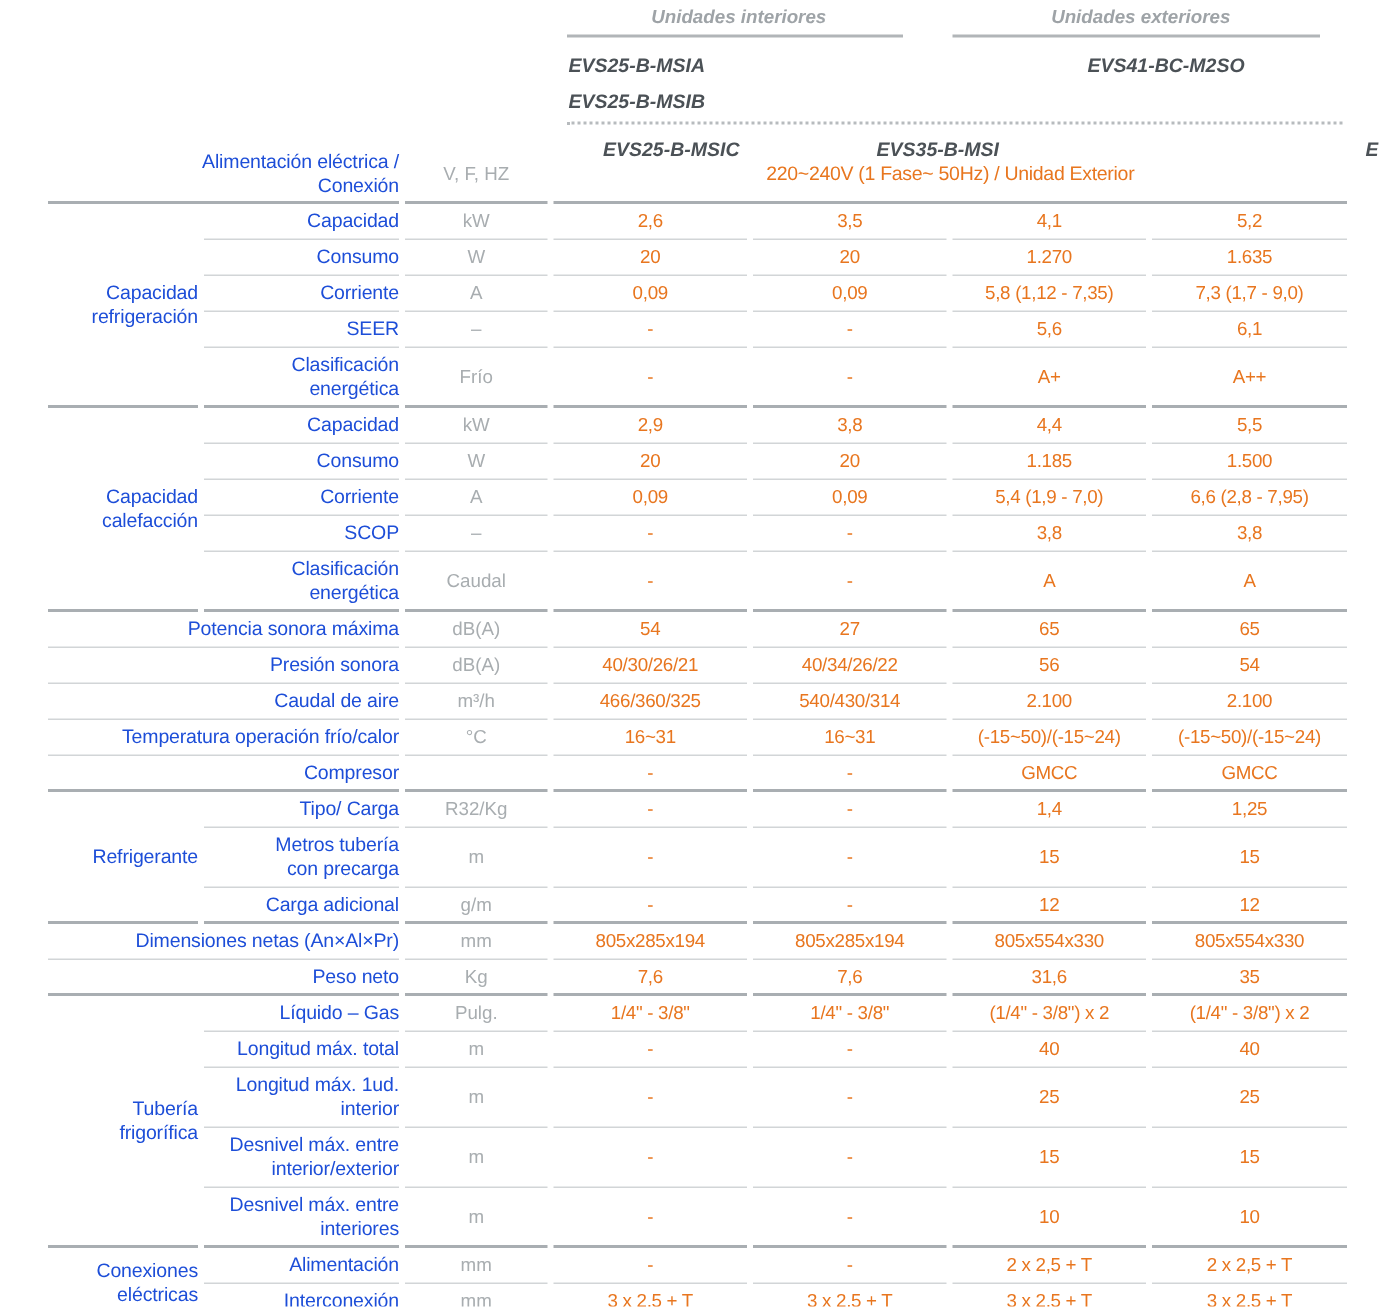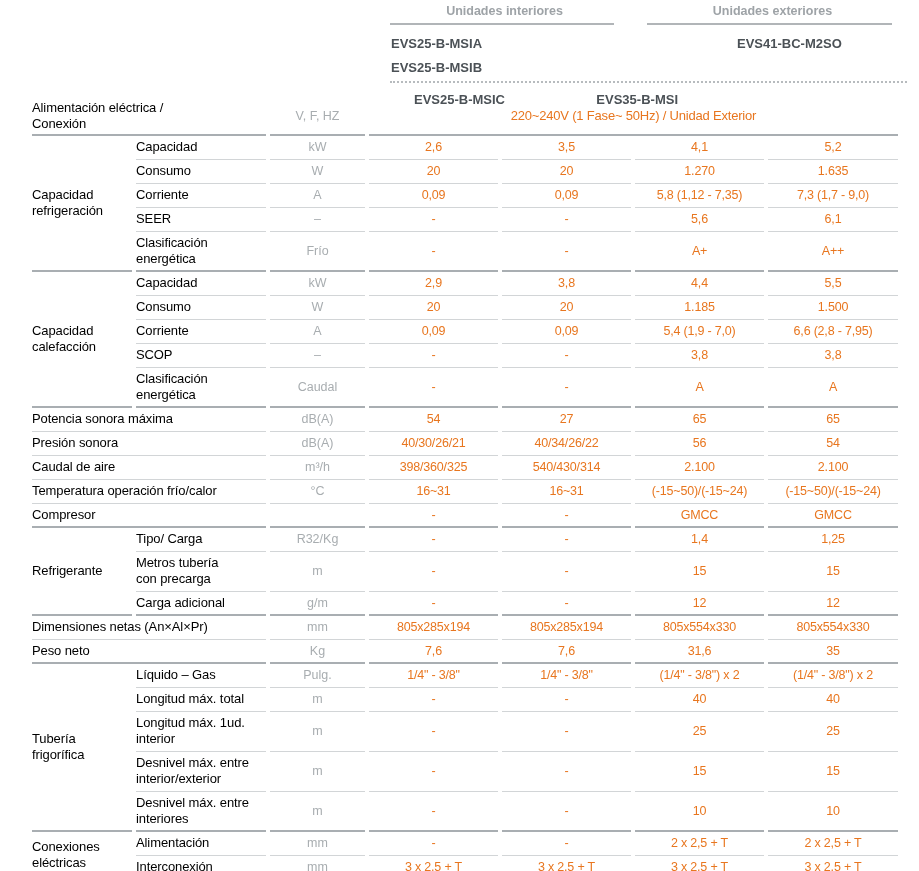--- a/index.html
+++ b/index.html
@@ -1,40 +1,40 @@
 <!DOCTYPE html>
 <html><head>
 <meta charset="utf-8">
 <style>
   html,body{margin:0;padding:0;background:#ffffff;}
   body{width:919px;height:871px;font-family:"Liberation Sans",sans-serif;overflow:hidden;}
 
   
   .hdr{position:relative;height:98px;}
-  .hdr-vals{position:absolute;left:371px;top:0;width:536px;}
+  .hdr-vals{position:absolute;left:359px;top:0;width:536px;font-style:italic;}
   .hdr-groups{display:flex;}
   .hdr-group{box-sizing:border-box;}
   .hdr-group.int{width:267px;}
   .hdr-group.ext{width:269px;}
   .hdr-group .gtxt{display:block;text-align:center;color:#9EA3A7;font-size:12.5px;font-weight:bold;padding-top:4px;}
   .hdr-group .gline{border-bottom:2px solid #B1B5B8;height:5px;}
   .hdr-group.int .gline{margin-left:19px;margin-right:24px;}
   .hdr-group.ext .gline{margin-left:9px;margin-right:15px;}
   .model-grid{display:grid;grid-template-columns:134px 133px 134px 135px;gap:40px;}
   .model{color:#4B5156;font-size:13px;font-weight:bold;white-space:nowrap;}
   .mr1{padding-top:11px;height:24px;}
   .mr2{height:21px;}
   .mr3{padding-top:9px;height:24px;text-align:right;}
   .pad1{padding-left:20px;} .pad2{padding-left:25px;} .pad3{padding-left:19px;} .pad4{padding-left:13px;}
   .dotline{border-top:2px dotted #B7BBBE;margin-left:19px;height:0;}
 
   
   table.spec{border-collapse:separate;border-spacing:4px 0;table-layout:fixed;margin-left:28px;width:874px;}
   td{box-sizing:border-box;padding:2px 0;}
-  td.group,td.label{color:#000000;font-size:13px;text-align:left;vertical-align:middle;white-space:pre-line;line-height:1.22;letter-spacing:-0.1px;}
+  td.group,td.label{color:#1d4ed8;font-size:13px;text-align:right;vertical-align:middle;white-space:pre-line;line-height:1.22;letter-spacing:-0.1px;}
   td.unit{color:#A8ADB0;text-align:center;vertical-align:middle;font-size:12.5px;}
   td.val,td.span-val{color:#E8761F;text-align:center;vertical-align:middle;font-size:12.5px;white-space:nowrap;letter-spacing:-0.2px;}
   td.span-val{font-size:13px;}
   .b-light{border-bottom:1px solid #D2D5D7;}
   .b-dark{border-bottom:2px solid #A9AEB2;}
   tr.rh1>td{height:24px;}
   tr.rh2>td{height:40px;}
   tr.rhspan>td{height:34px;}
 </style>
 </head>
@@ -189,21 +189,21 @@
         <td class="label b-light" colspan="2">Presión sonora</td>
         <td class="unit b-light">dB(A)</td>
         <td class="val b-light">40/30/26/21</td>
         <td class="val b-light">40/34/26/22</td>
         <td class="val b-light">56</td>
         <td class="val b-light">54</td>
       </tr>
       <tr class="rh1">
         <td class="label b-light" colspan="2">Caudal de aire</td>
         <td class="unit b-light">m³/h</td>
-        <td class="val b-light">398/360/325</td>
+        <td class="val b-light">466/360/325</td>
         <td class="val b-light">540/430/314</td>
         <td class="val b-light">2.100</td>
         <td class="val b-light">2.100</td>
       </tr>
       <tr class="rh1">
         <td class="label b-light" colspan="2">Temperatura operación frío/calor</td>
         <td class="unit b-light">°C</td>
         <td class="val b-light">16~31</td>
         <td class="val b-light">16~31</td>
         <td class="val b-light">(-15~50)/(-15~24)</td>

